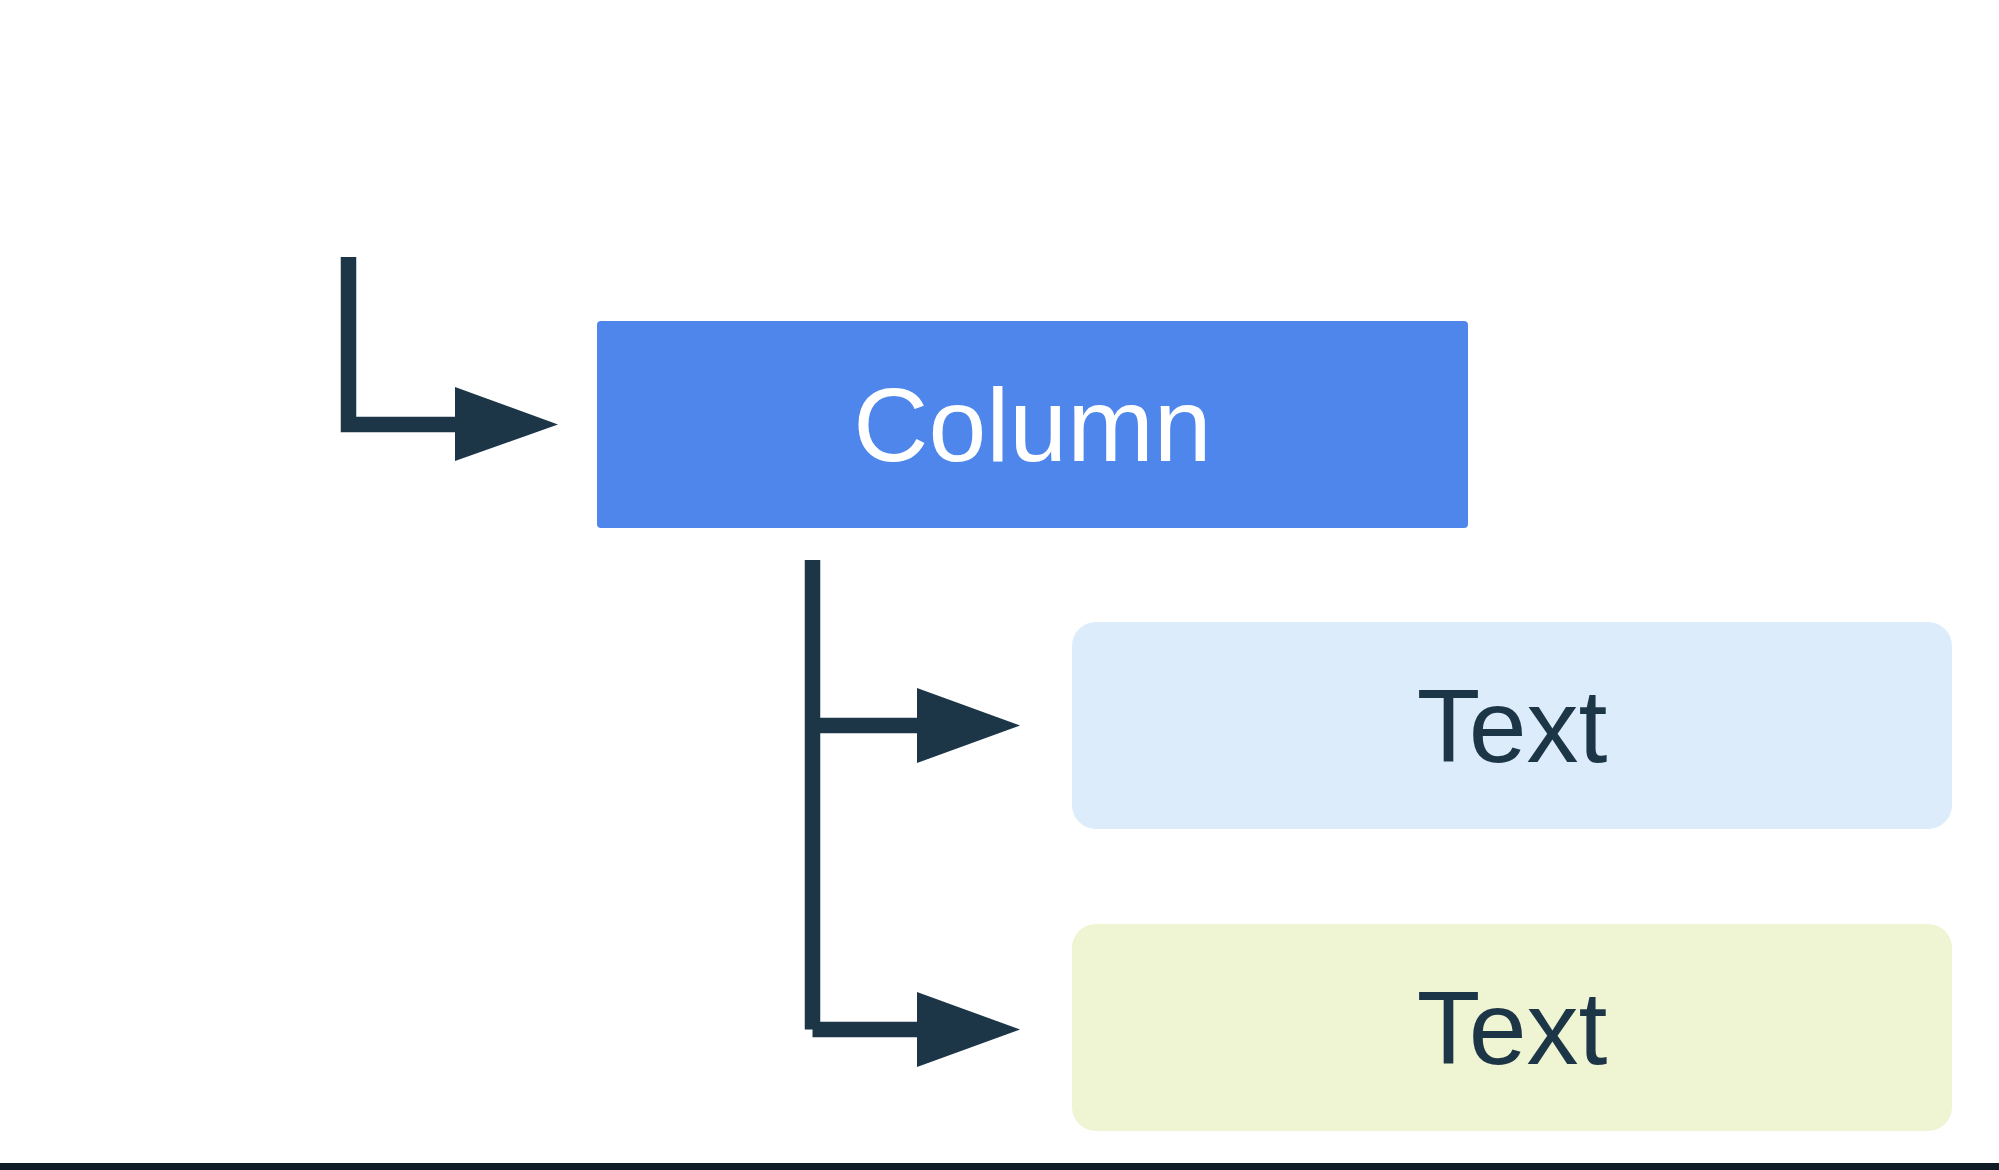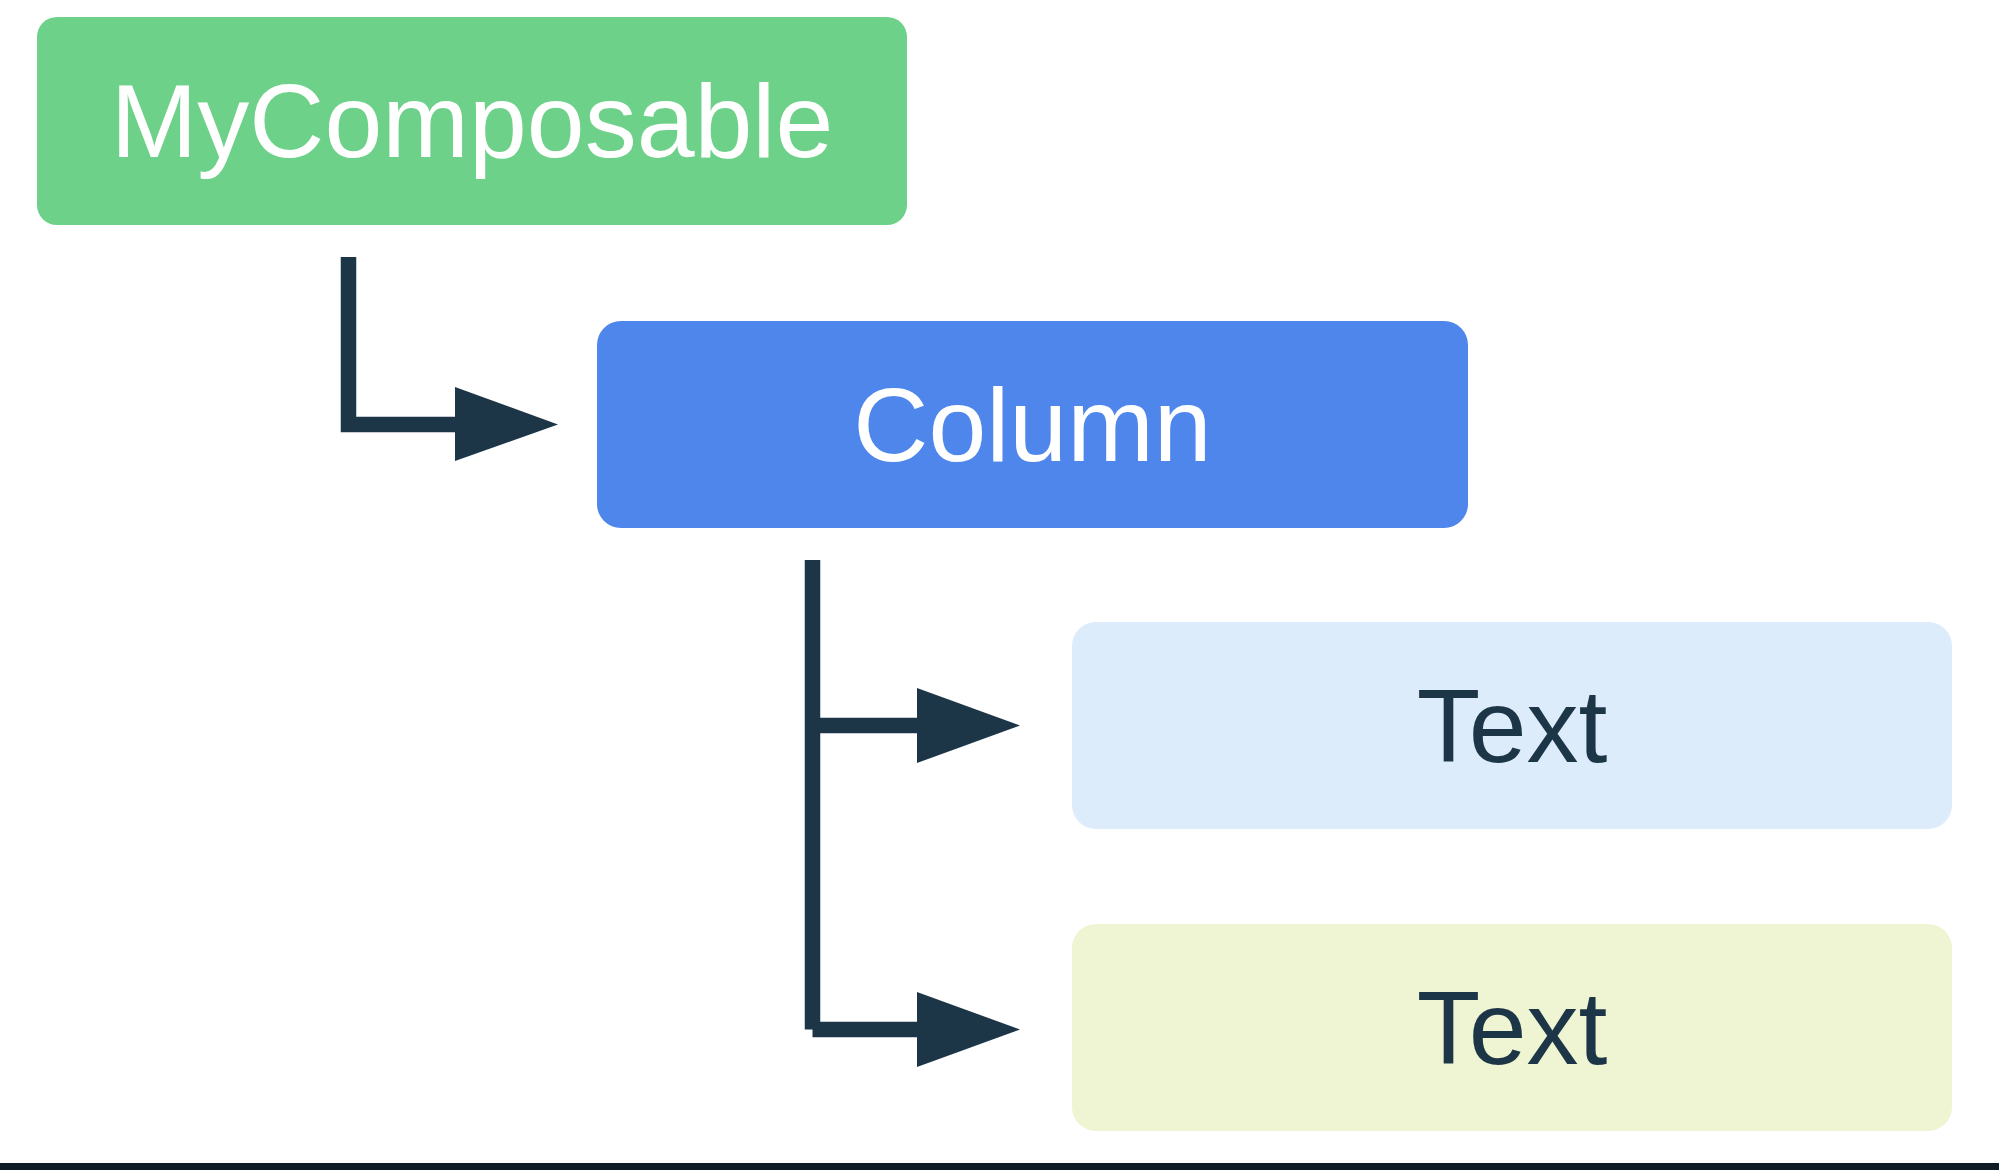--- a/index.html
+++ b/index.html
@@ -30,21 +30,21 @@
     width: 870px; height: 208px;
     background: #6DD189;
     color: #ffffff;
     border-radius: 20px;
   }
   .node--column {
     left: 597px; top: 321px;
     width: 871px; height: 207px;
     background: #4E86EC;
     color: #ffffff;
-    border-radius: 24px;
+    border-radius: 4px;
   }
   .node--text1 {
     left: 1072px; top: 622px;
     width: 880px; height: 207px;
     background: #DCECFB;
     color: #1C3647;
     border-radius: 24px;
   }
   .node--text2 {
     left: 1072px; top: 924px;
@@ -88,23 +88,20 @@
       <path d="M 812.5 725.5 L 925 725.5" fill="none" stroke="#1C3647" stroke-width="15.5"></path>
       <polygon points="917,688 917,763 1020,725.5" fill="#1C3647"></polygon>
     </g>
 
     <g>
       <path d="M 812.5 1029.5 L 925 1029.5" fill="none" stroke="#1C3647" stroke-width="15.5"></path>
       <polygon points="917,992 917,1067 1020,1029.5" fill="#1C3647"></polygon>
     </g>
   </svg>
 
-  <div class="node node--mycomposable">
-    <span>MyComposable</span>
-  </div>
 
   <div class="node node--column">
     <span>Column</span>
   </div>
 
   <div class="node node--text1">
     <span>Text</span>
   </div>
 
   <div class="node node--text2">

